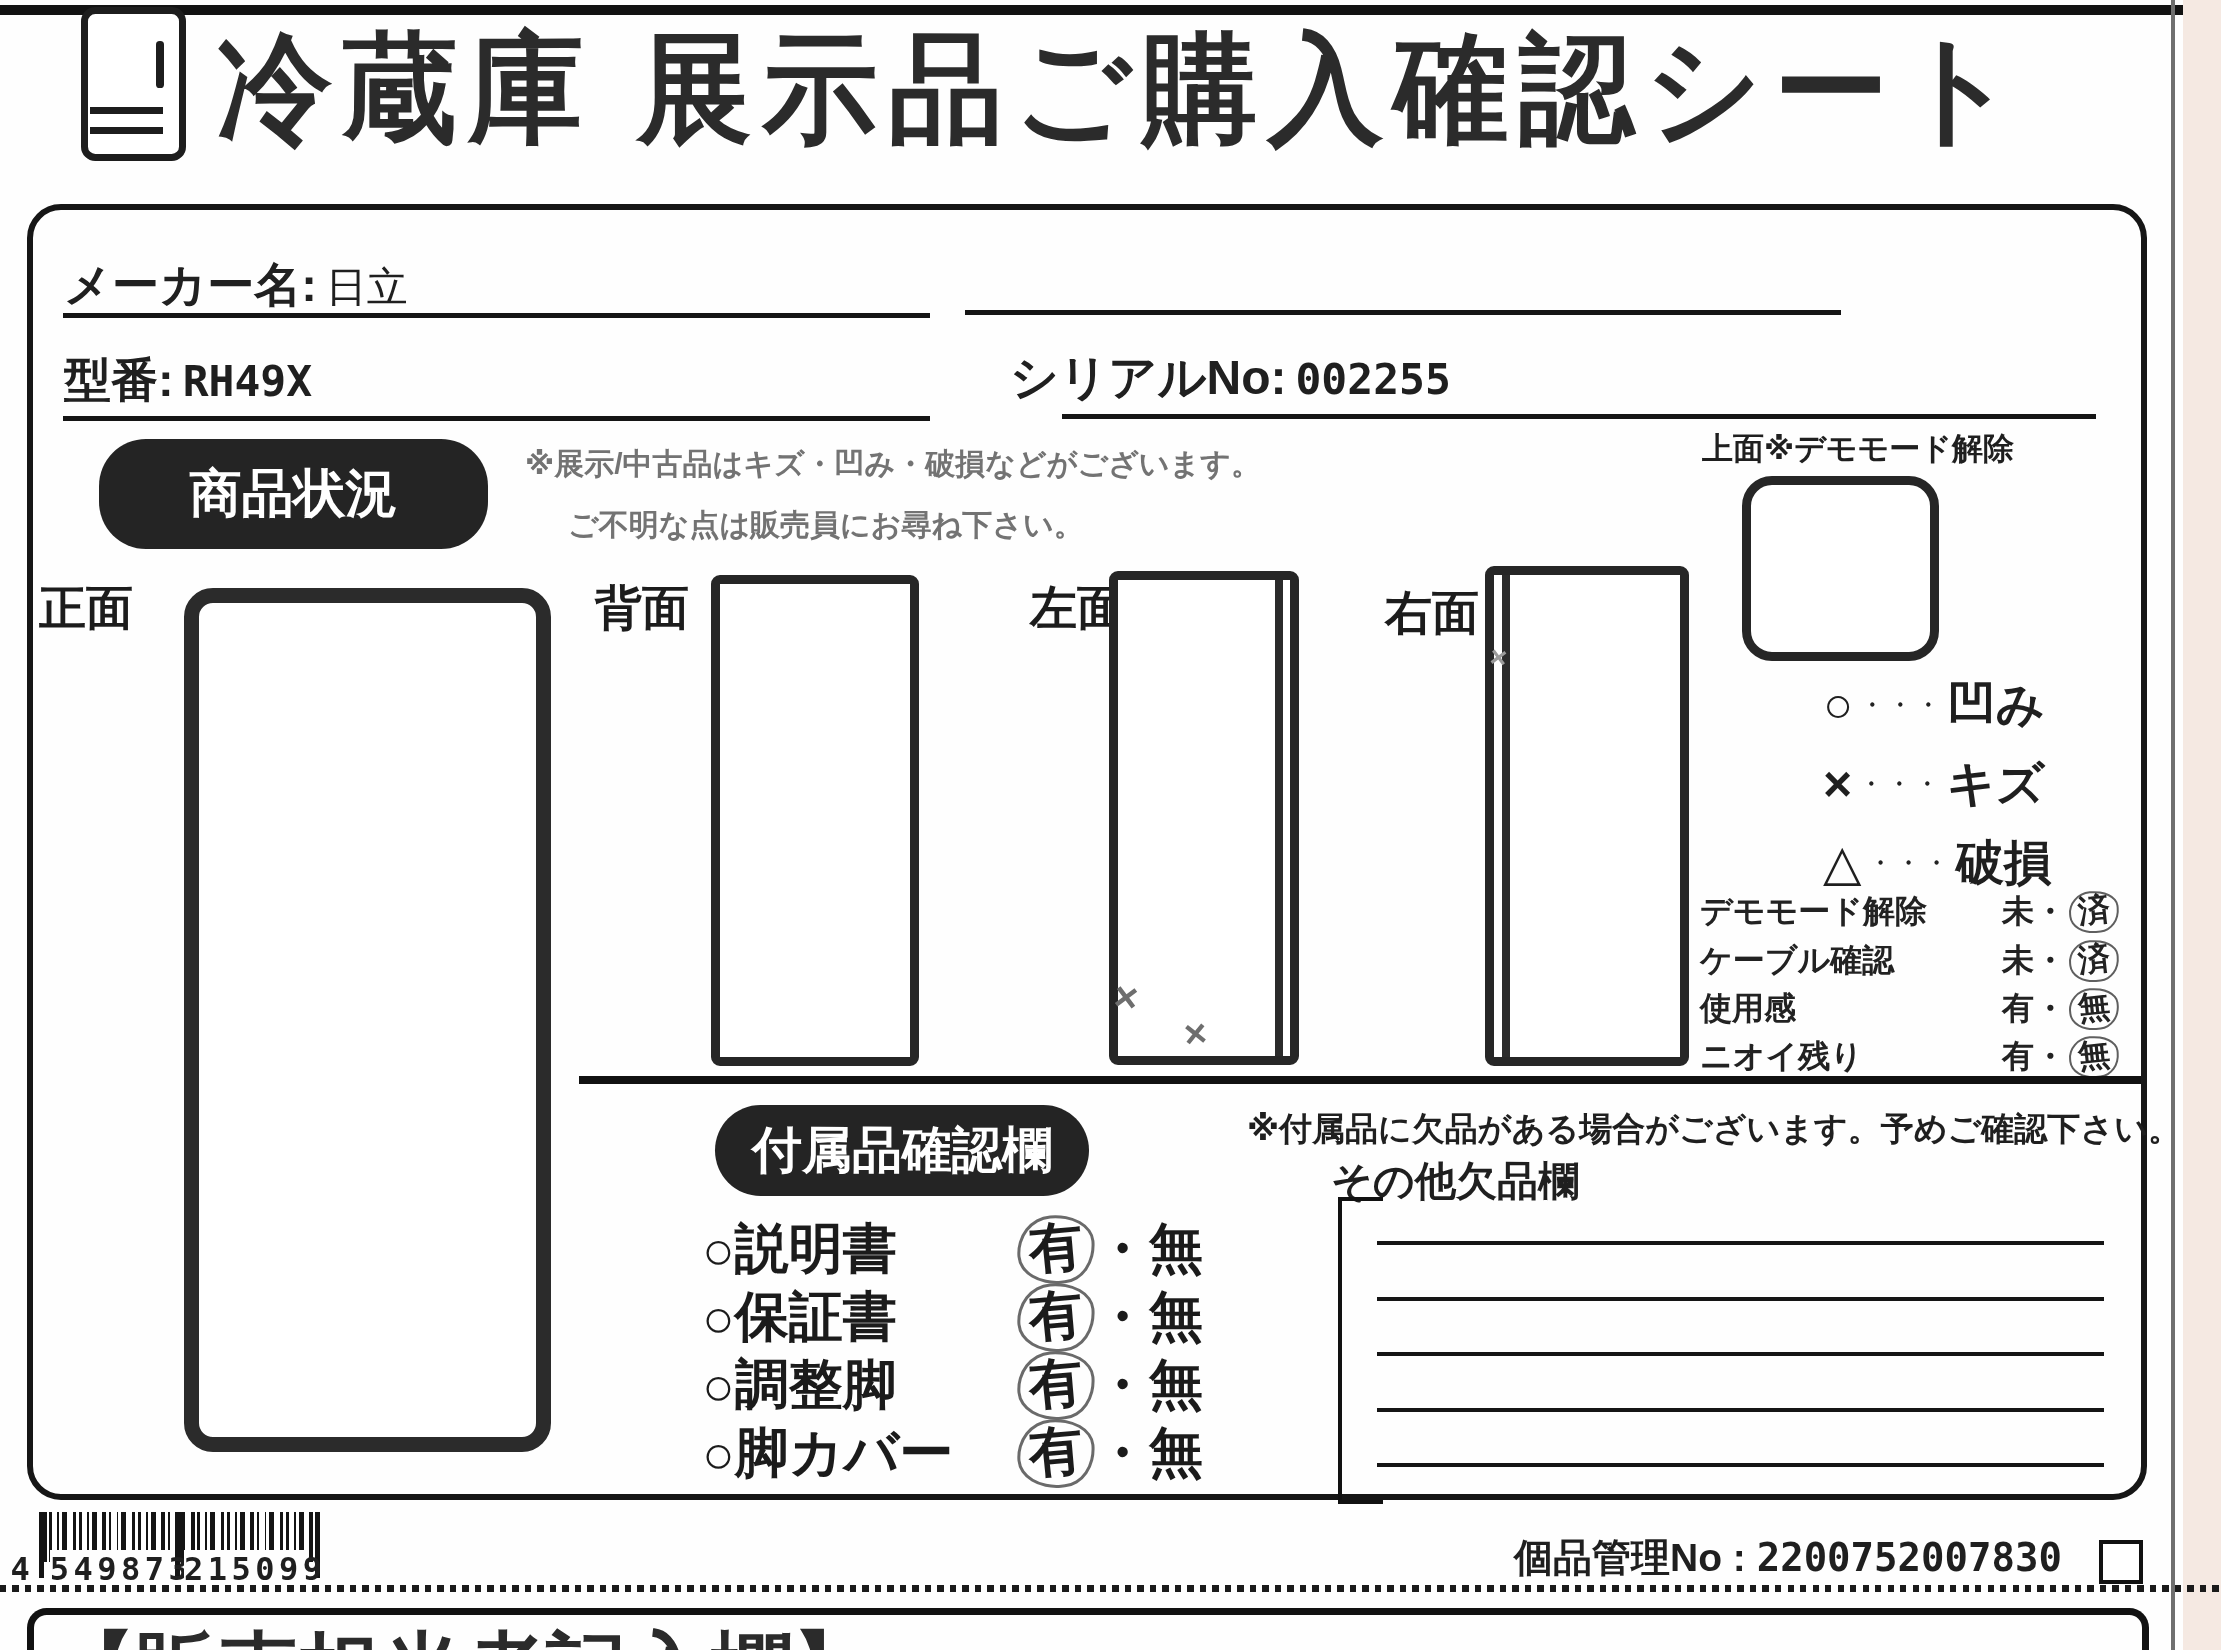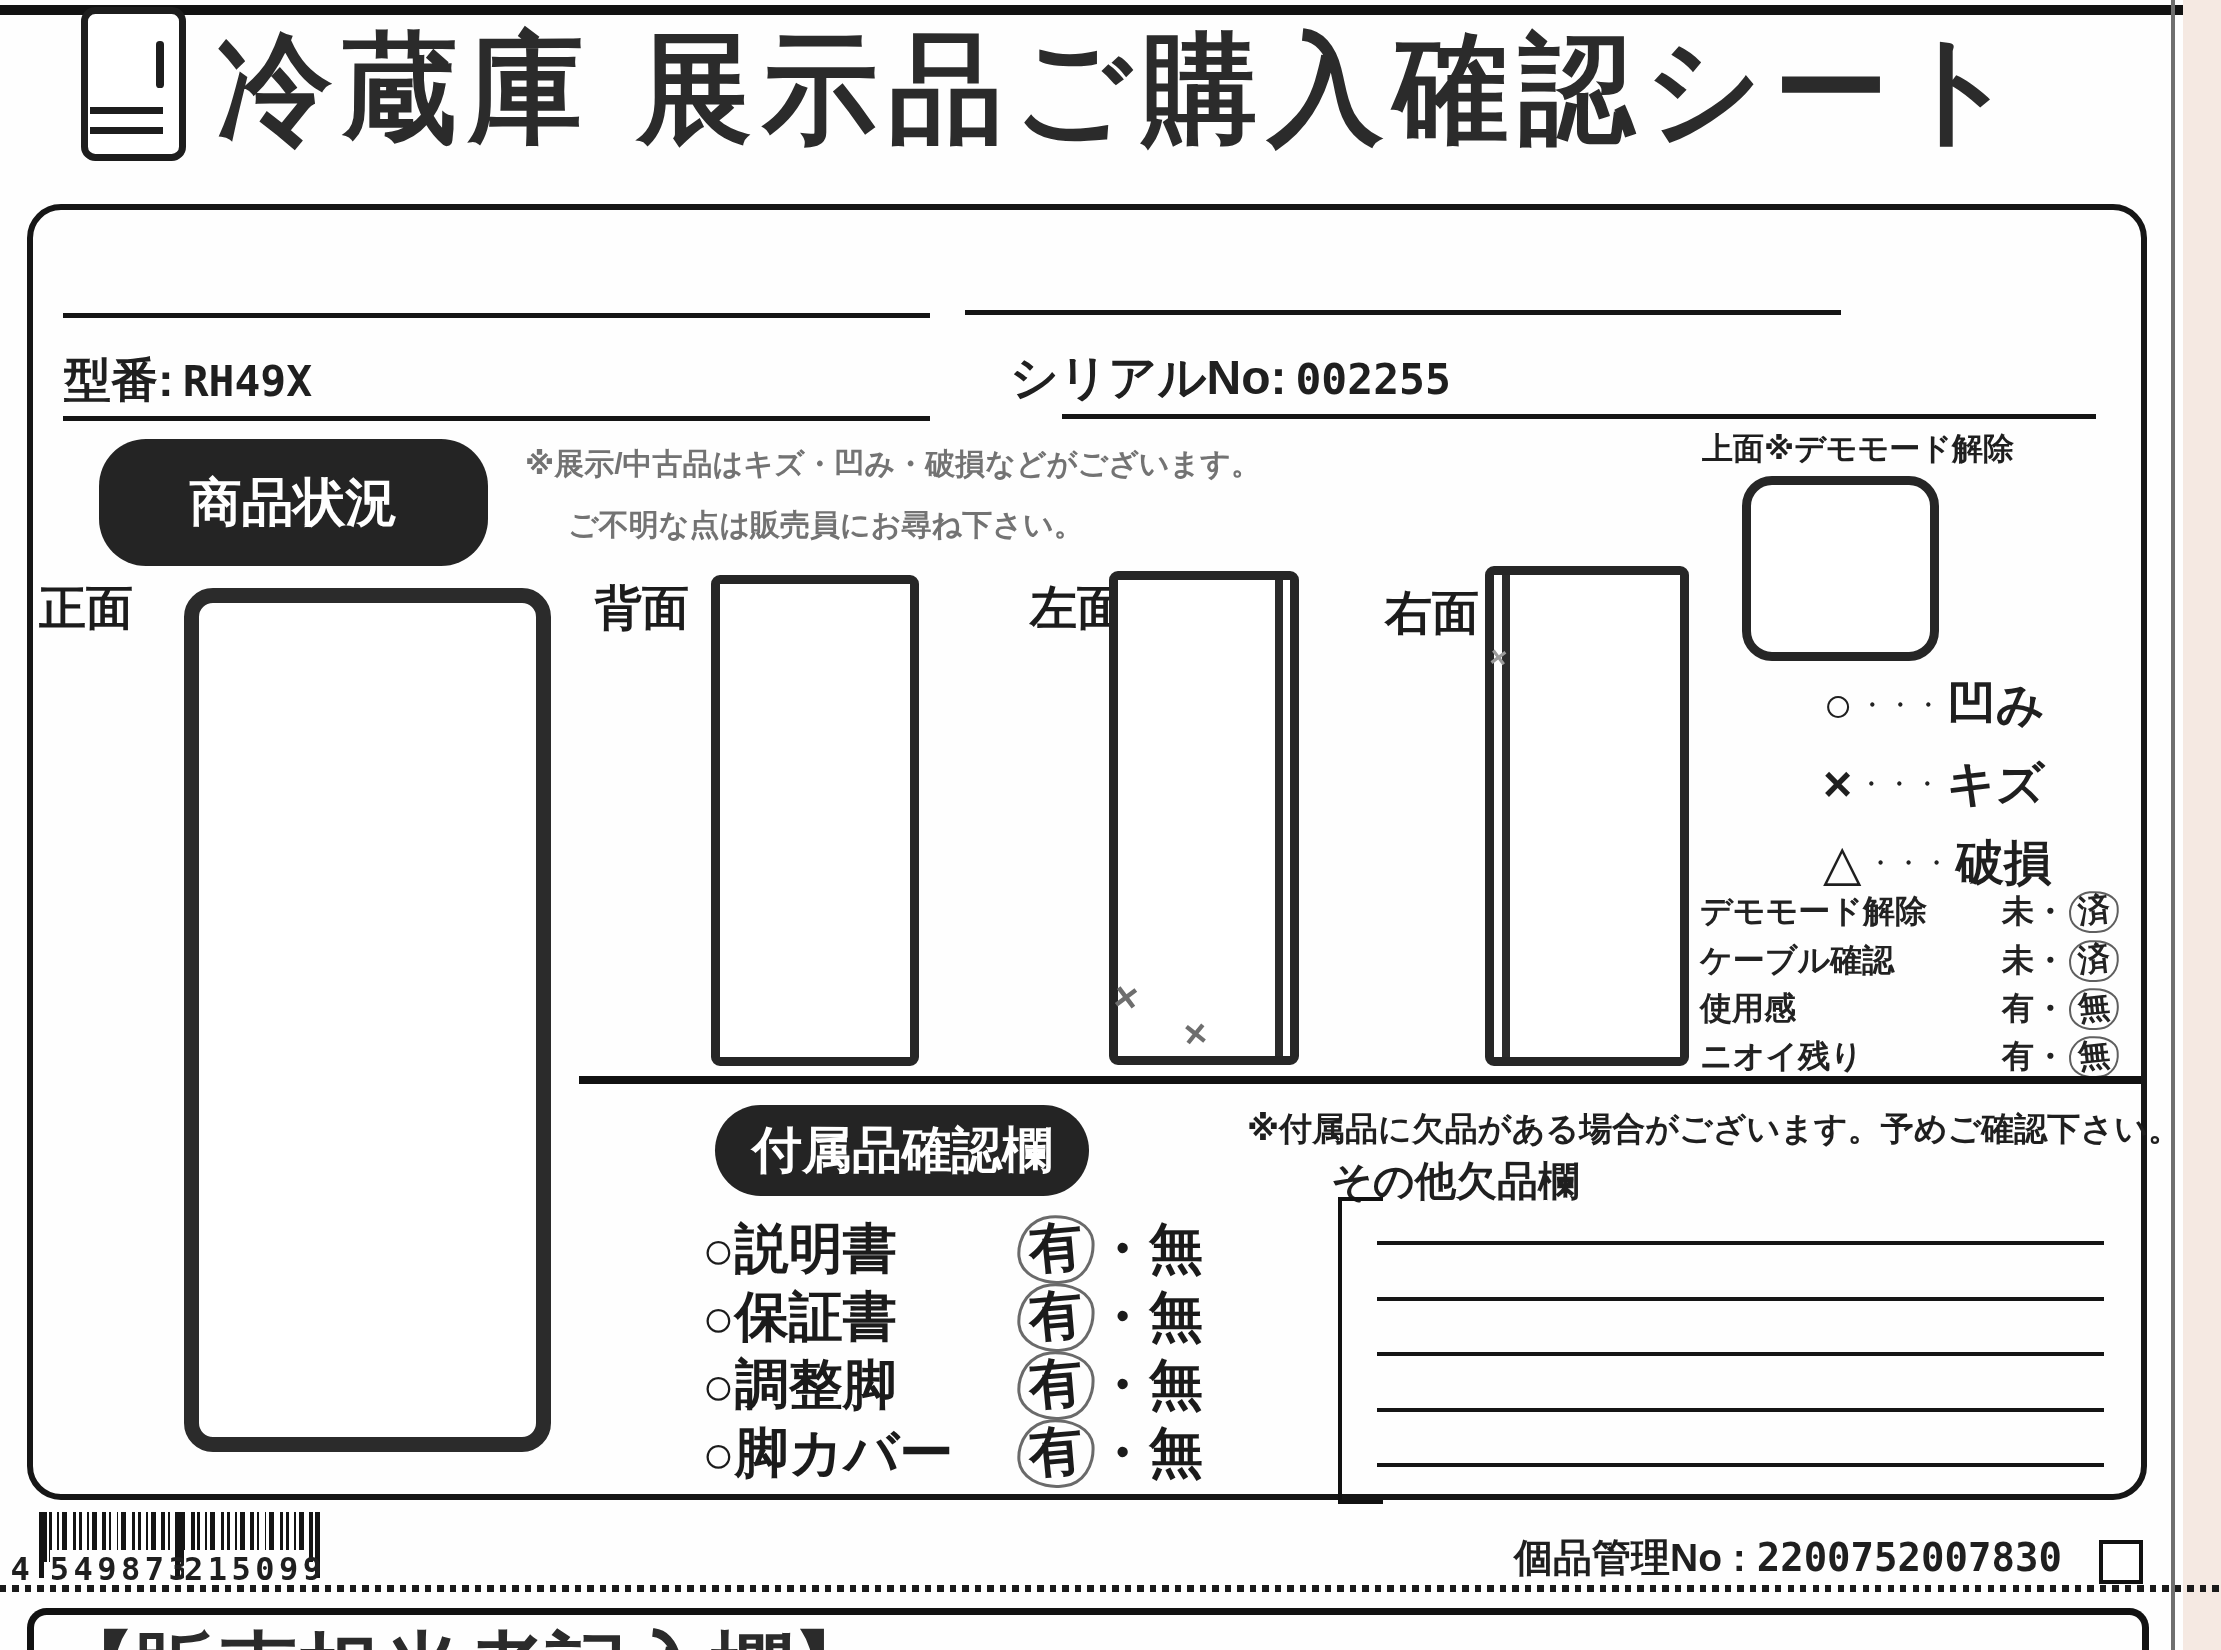--- a/index.html
+++ b/index.html
@@ -80,36 +80,40 @@
 
   <div class="fridge">
     <div class="handle"></div>
     <div class="drawer1"></div>
     <div class="drawer2"></div>
   </div>
   <div class="title">冷蔵庫 展示品ご購入確認シート</div>
 
   <div class="main-box"></div>
 
+  <div class="field" style="left:64px;top:254px;">
+    <span class="f-label">メーカー名:</span>
+    <span class="f-value-g">日立</span>
+  </div>
   <div class="hline" style="left:63px;top:313px;width:867px;height:4.5px;"></div>
   <div class="hline" style="left:965px;top:310px;width:876px;height:4.5px;"></div>
 
   <div class="field" style="left:64px;top:349px;">
     <span class="f-label">型番:</span>
     <span class="f-value">RH49X</span>
   </div>
   <div class="hline" style="left:63px;top:416px;width:867px;height:4.5px;"></div>
 
   <div class="field" style="left:1010px;top:346px;">
     <span class="f-label" style="font-size:48px;">シリアルNo:</span>
     <span class="f-value">002255</span>
   </div>
   <div class="hline" style="left:1062px;top:414px;width:1034px;height:4.5px;"></div>
 
-  <div class="badge" style="left:99px;top:439px;width:389px;height:127px;font-size:52px;">商品状況</div>
+  <div class="badge" style="left:99px;top:439px;width:389px;height:110px;font-size:52px;">商品状況</div>
   <div class="notice" style="left:525px;top:444px;">※展示/中古品はキズ・凹み・破損などがございます。</div>
   <div class="notice" style="left:568px;top:505px;">ご不明な点は販売員にお尋ね下さい。</div>
 
   <div class="abs" style="left:1702px;top:428px;font-size:31px;font-weight:600;">上面※デモモード解除</div>
   <div class="viewbox" style="left:1742px;top:476px;width:179px;height:167px;border:9.9px solid #262626;border-radius:30px;"></div>
 
   <div class="viewlabel" style="left:39px;top:577px;">正面</div>
   <div class="viewbox" style="left:184px;top:588px;width:337px;height:834px;border:15px solid #2b2b2b;border-radius:29px;"></div>
 
   <div class="viewlabel" style="left:595px;top:577px;">背面</div>

